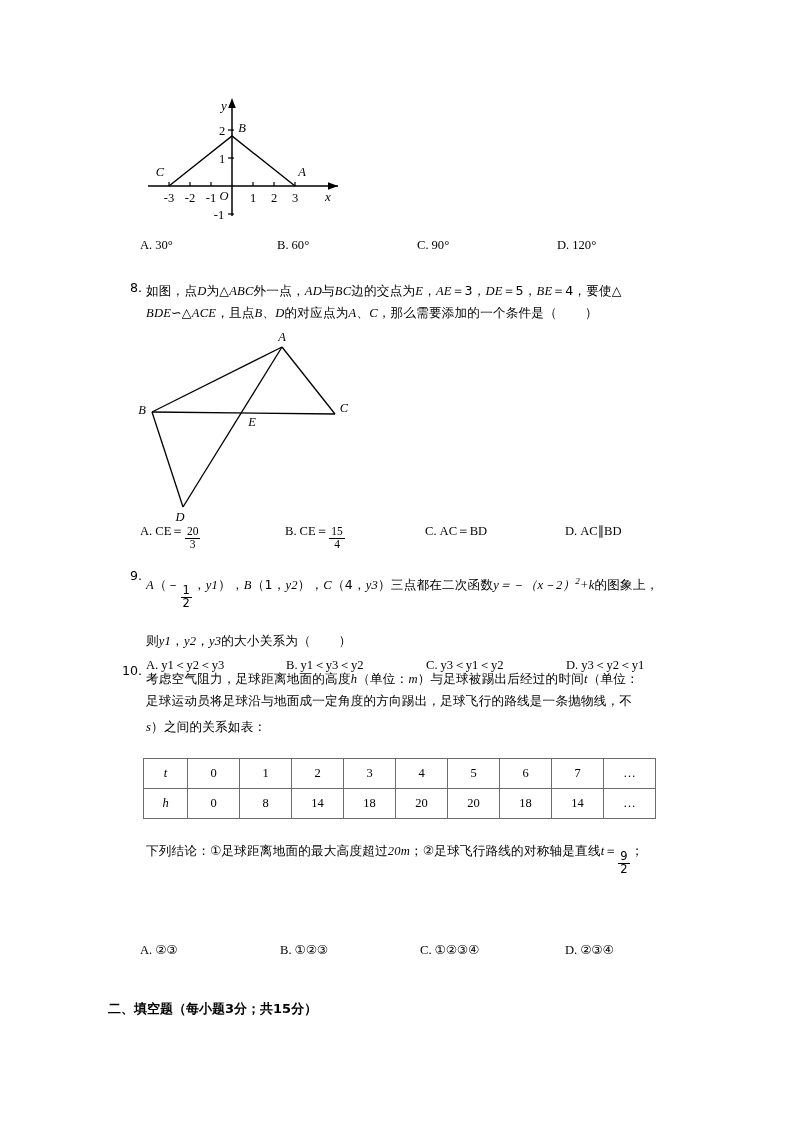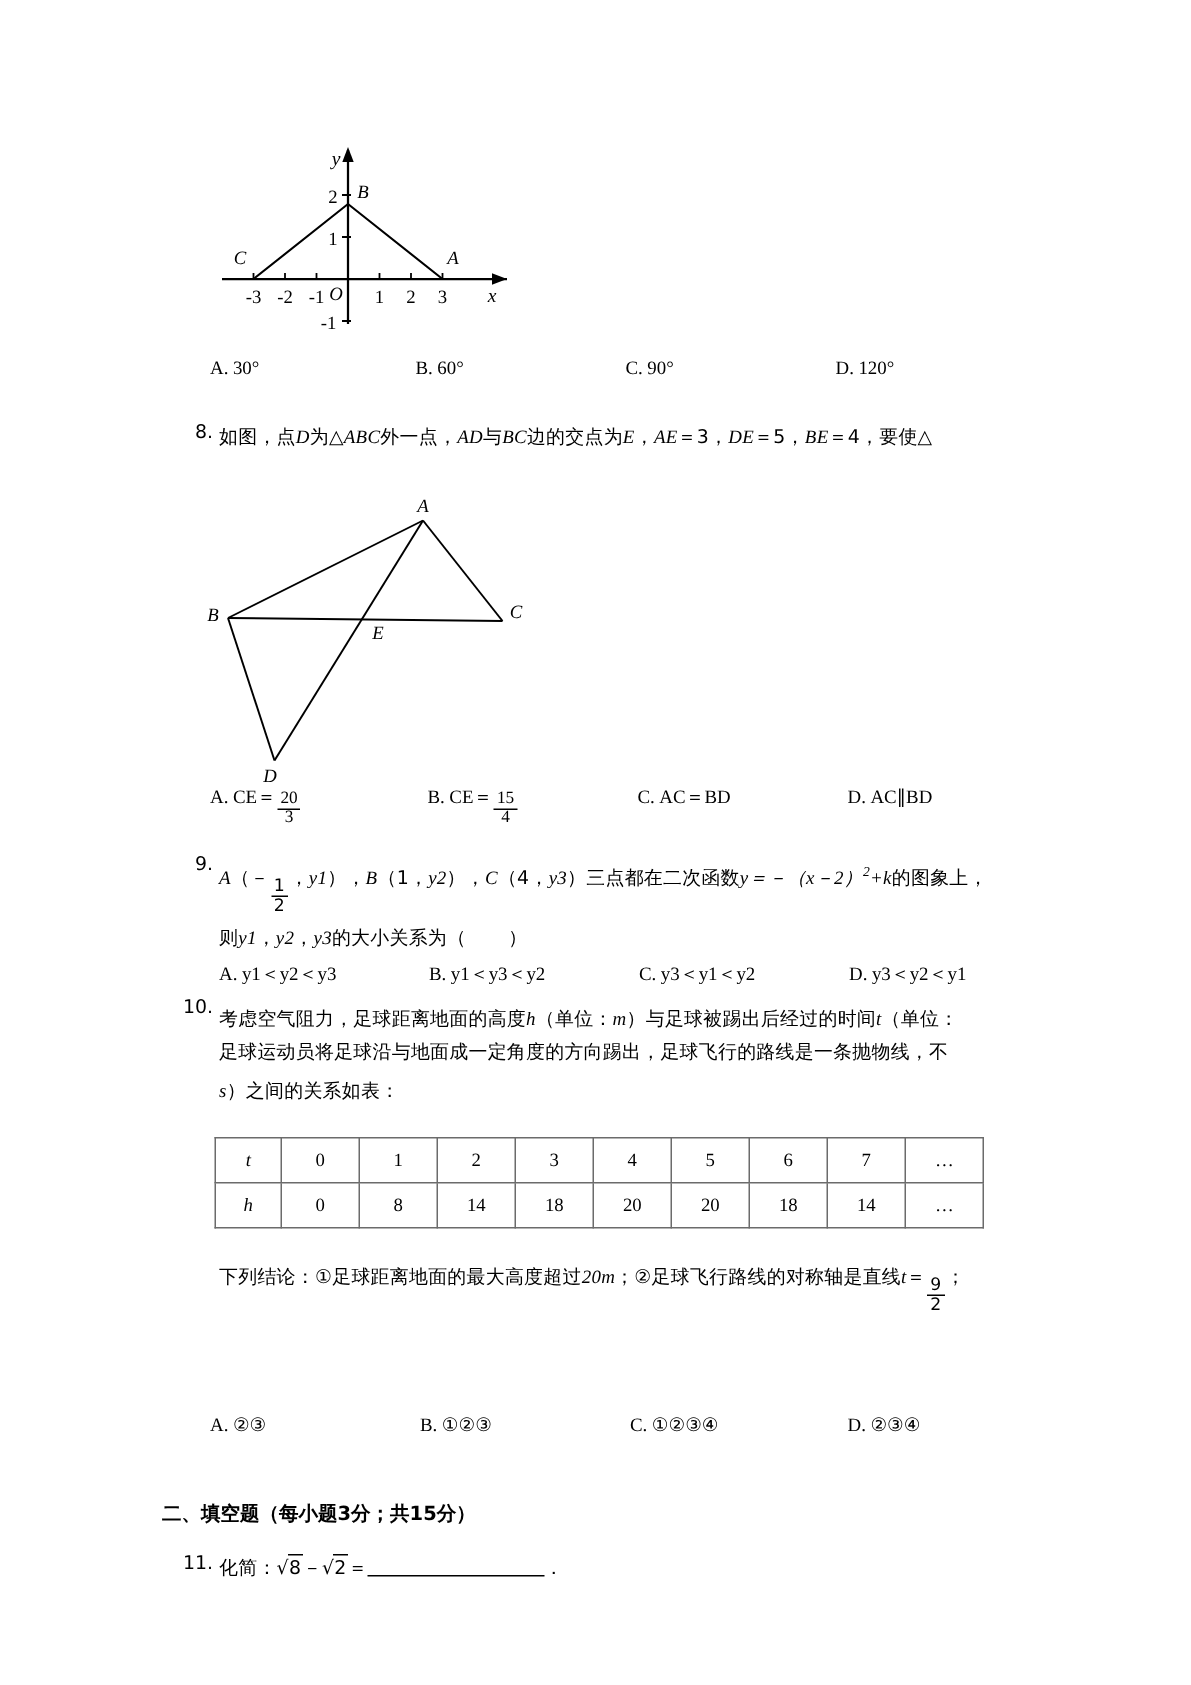--- a/index.html
+++ b/index.html
@@ -189,20 +189,21 @@
         <span class="opt-label">D.</span>
         <span class="opt-val" style="font-style:normal;">120°</span>
       </div>
     </div>
   </div>
 
   <div class="qblock" style="left:108px; top:280px; width:580px;">
     <div class="qnum">8.</div>
     <div class="qbody">
       <div class="qline cn"><span>如图，点</span><span class="it">D</span><span>为△</span><span class="it">ABC</span><span>外一点，</span><span class="it">AD</span><span>与</span><span class="it">BC</span><span>边的交点为</span><span class="it">E</span><span>，</span><span class="it">AE</span><span>＝3，</span><span class="it">DE</span><span>＝5，</span><span class="it">BE</span><span>＝4，要使△</span></div>
+      <div class="qline cn"><span class="it">BDE</span><span>∽</span><span>△</span><span class="it">ACE</span><span>，且点</span><span class="it">B</span><span>、</span><span class="it">D</span><span>的对应点为</span><span class="it">A</span><span>、</span><span class="it">C</span><span>，那么需要添加的一个条件是（</span><span style="display:inline-block;width:28px;"></span><span>）</span></div>
     </div>
   </div>
 
   <div class="fig" style="left:130px; top:332px; width:270px; height:190px;">
     <svg width="270" height="190" viewBox="0 0 270 190">
 
       <line x1="22" y1="80" x2="152" y2="15" stroke="#000" stroke-width="1.3"></line>
       <line x1="152" y1="15" x2="205" y2="82" stroke="#000" stroke-width="1.3"></line>
       <line x1="22" y1="80" x2="205" y2="82" stroke="#000" stroke-width="1.3"></line>
       <line x1="22" y1="80" x2="53" y2="175" stroke="#000" stroke-width="1.3"></line>
@@ -245,21 +246,21 @@
     </div>
   </div>
 
   <div class="qblock" style="left:108px; top:568px; width:580px;">
     <div class="qnum">9.</div>
     <div class="qbody">
       <div class="qline cn" style="line-height:26px;"><span class="it">A</span><span>（－</span><span class="frac">
             <span class="nu">1</span>
             <span class="de">2</span>
           </span><span>，</span><span class="it">y1</span><span>），</span><span class="it">B</span><span>（1，</span><span class="it">y2</span><span>），</span><span class="it">C</span><span>（4，</span><span class="it">y3</span><span>）</span><span>三点都在二次函数</span><span class="it">y</span><span class="it">＝－（x－2）</span><span class="sup it">2</span><span class="it">+k</span><span>的图象上，</span></div>
-      <div class="qline cn" style="margin-top:4px;"><span>则</span><span class="it">y1</span><span>，</span><span class="it">y2</span><span>，</span><span class="it">y3</span><span>的大小关系为（</span><span style="display:inline-block;width:28px;"></span><span>）</span></div>
+      <div class="qline cn" style="margin-top:20px;"><span>则</span><span class="it">y1</span><span>，</span><span class="it">y2</span><span>，</span><span class="it">y3</span><span>的大小关系为（</span><span style="display:inline-block;width:28px;"></span><span>）</span></div>
       <div class="options" style="margin-top:5px;">
         <div class="opt" style="width:140px;">
           <span class="opt-label">A.</span>
           <span class="opt-val">y1＜y2＜y3</span>
         </div>
         <div class="opt" style="width:140px;">
           <span class="opt-label">B.</span>
           <span class="opt-val">y1＜y3＜y2</span>
         </div>
         <div class="opt" style="width:140px;">
@@ -337,20 +338,14 @@
       </div>
       <div class="opt">
         <span class="opt-label">D.</span>
         <span class="circ">②③④</span>
       </div>
     </div>
   </div>
 
   <div class="section-head" style="position:absolute; left:108px; top:1000px;text-align:right;">二、填空题（每小题3分；共15分）</div>
 
-  <div class="qblock" style="left:108px; top:1034px; width:560px;">
-    <div class="qnum">11.</div>
-    <div class="qbody">
-      <div class="qline cn"><span>化简：</span><span class="radical"><span class="rsym">√</span><span class="rbar">8</span></span><span>－</span><span class="radical"><span class="rsym">√</span><span class="rbar">2</span></span><span>＝</span><span class="blank-line"></span><span>．</span></div>
-    </div>
-  </div>
 
 </div>
 
 </body></html>

